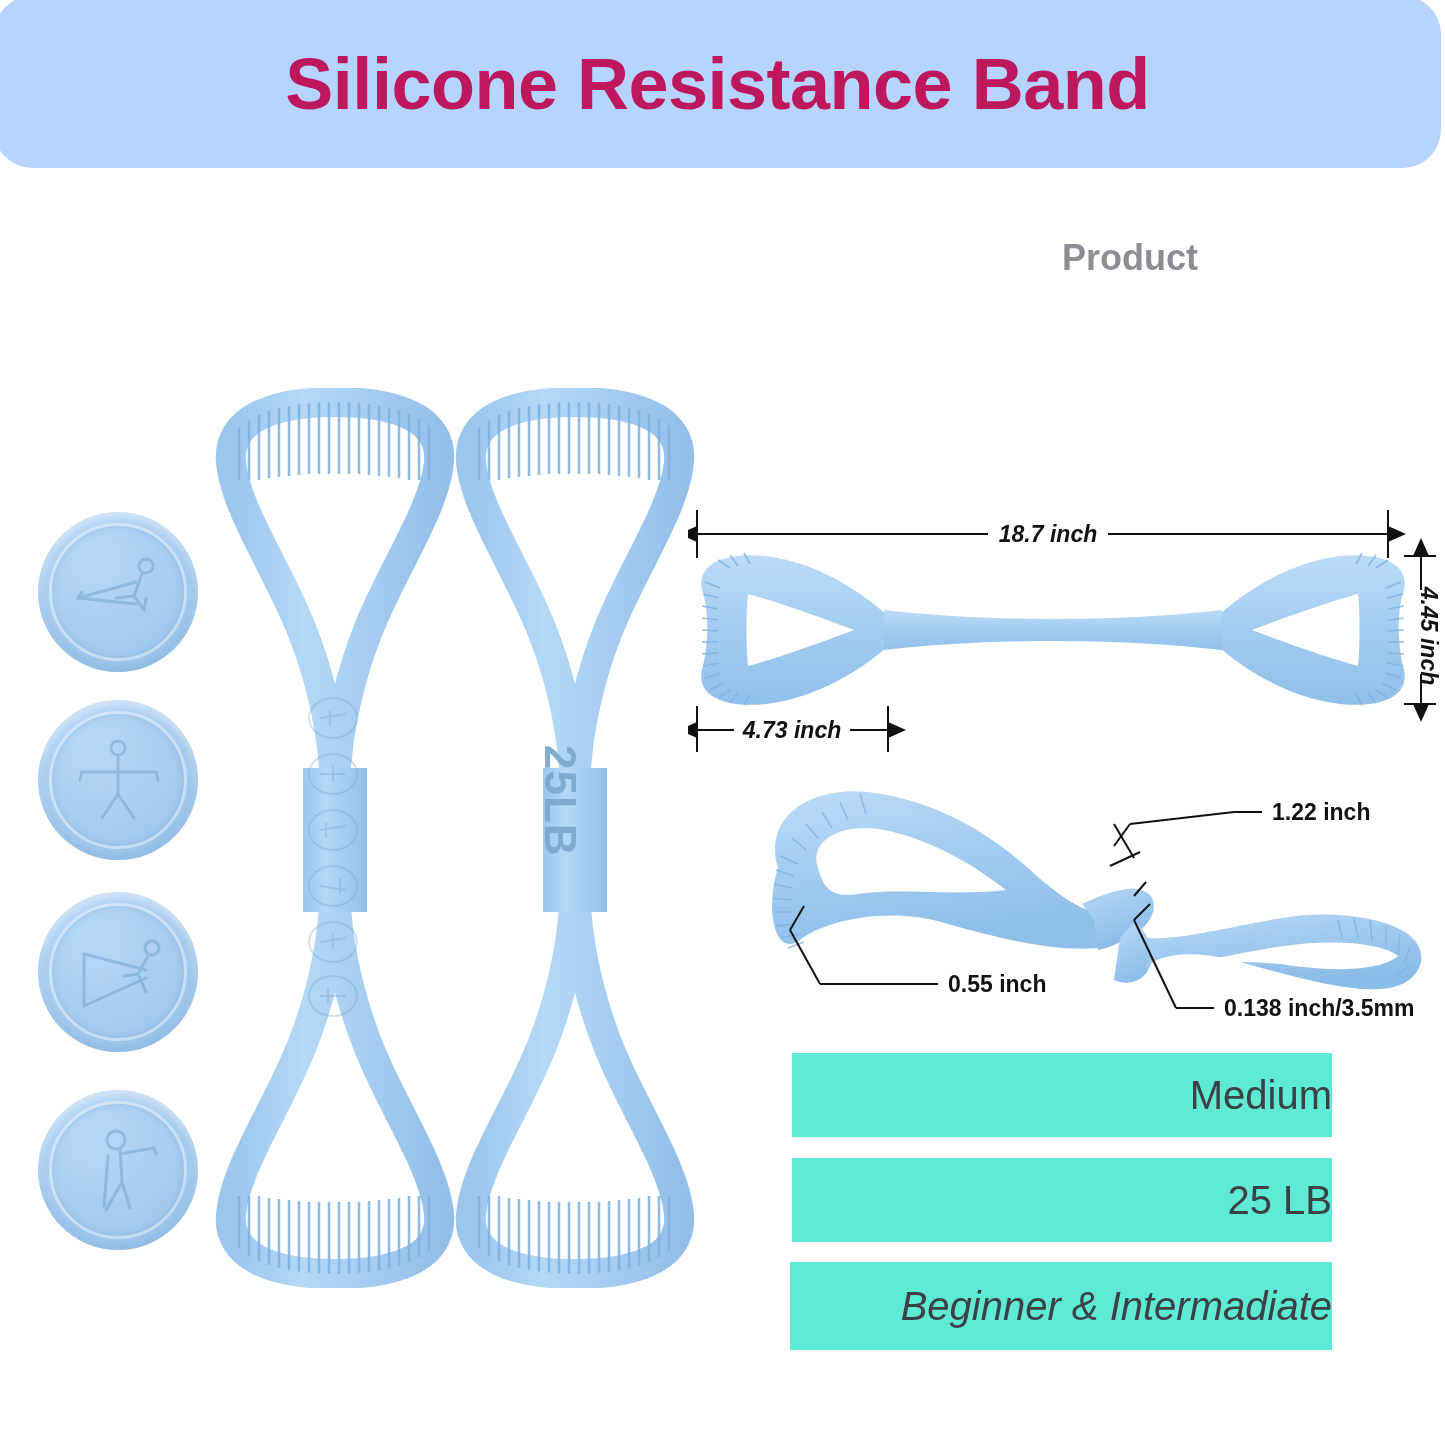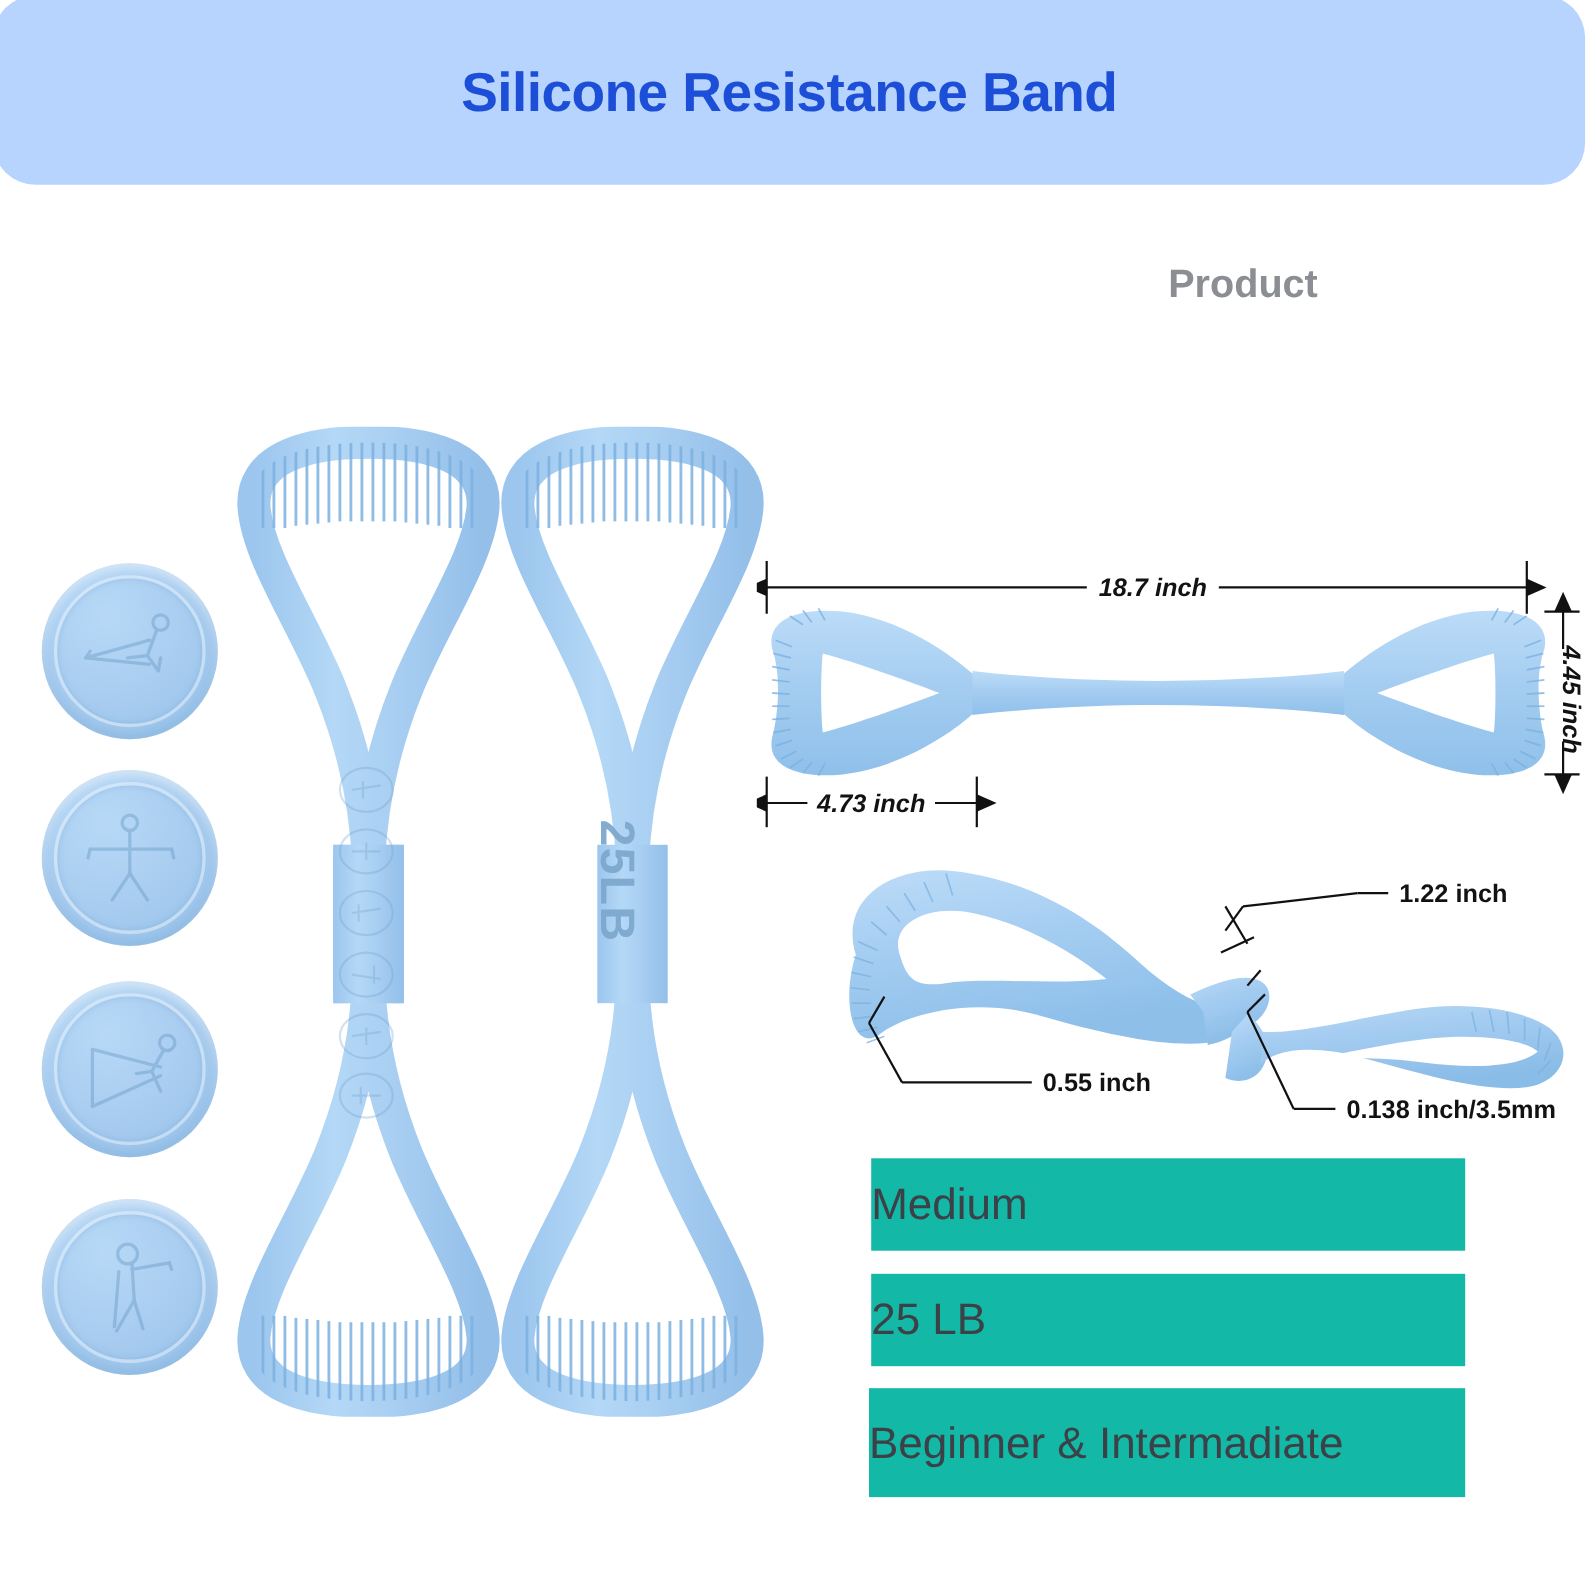--- a/index.html
+++ b/index.html
@@ -20,23 +20,23 @@
     position: absolute;
     left: -6px; top: -4px;
     width: 1447px; height: 172px;
     background: #b6d4fe;
     border-radius: 38px;
     display: flex;
     align-items: center;
     justify-content: center;
   }
   #header-title {
-    font-size: 50px;
+    font-size: 72px;
     font-weight: bold;
-    color: #1d4ed8;
+    color: #be185d;
     letter-spacing: -0.5px;
     text-align: center;
     line-height: 1;
     white-space: nowrap;
     padding-top: 4px;
   }
 
   
   #product-info-heading {
     position: absolute;
@@ -123,31 +123,31 @@
   .dim-text {
     font-family: "Liberation Sans", sans-serif;
     font-size: 23px;
     font-weight: bold;
     fill: #121212;
   }
 
   
   .spec-box {
     position: absolute;
-    background: #14b8a6;
+    background: #5eead4;
     display: flex;
     align-items: center;
-    justify-content: flex-start;
+    justify-content: flex-end;
     color: #3b4147;
     font-size: 40px;
     line-height: 1;
   }
   #spec-0 { left: 792px; top: 1053px; width: 540px; height: 84px; }
   #spec-1 { left: 792px; top: 1158px; width: 540px; height: 84px; }
-  #spec-2 { left: 790px; top: 1262px; width: 542px; height: 99px; }
+  #spec-2 { left: 790px; top: 1262px; width: 542px; height: 88px; font-style: italic; }
 </style>
 </head>
 <body>
 
 <div id="page">
 
   <div id="header-banner">
     <div id="header-title">Silicone Resistance Band</div>
   </div>
 

